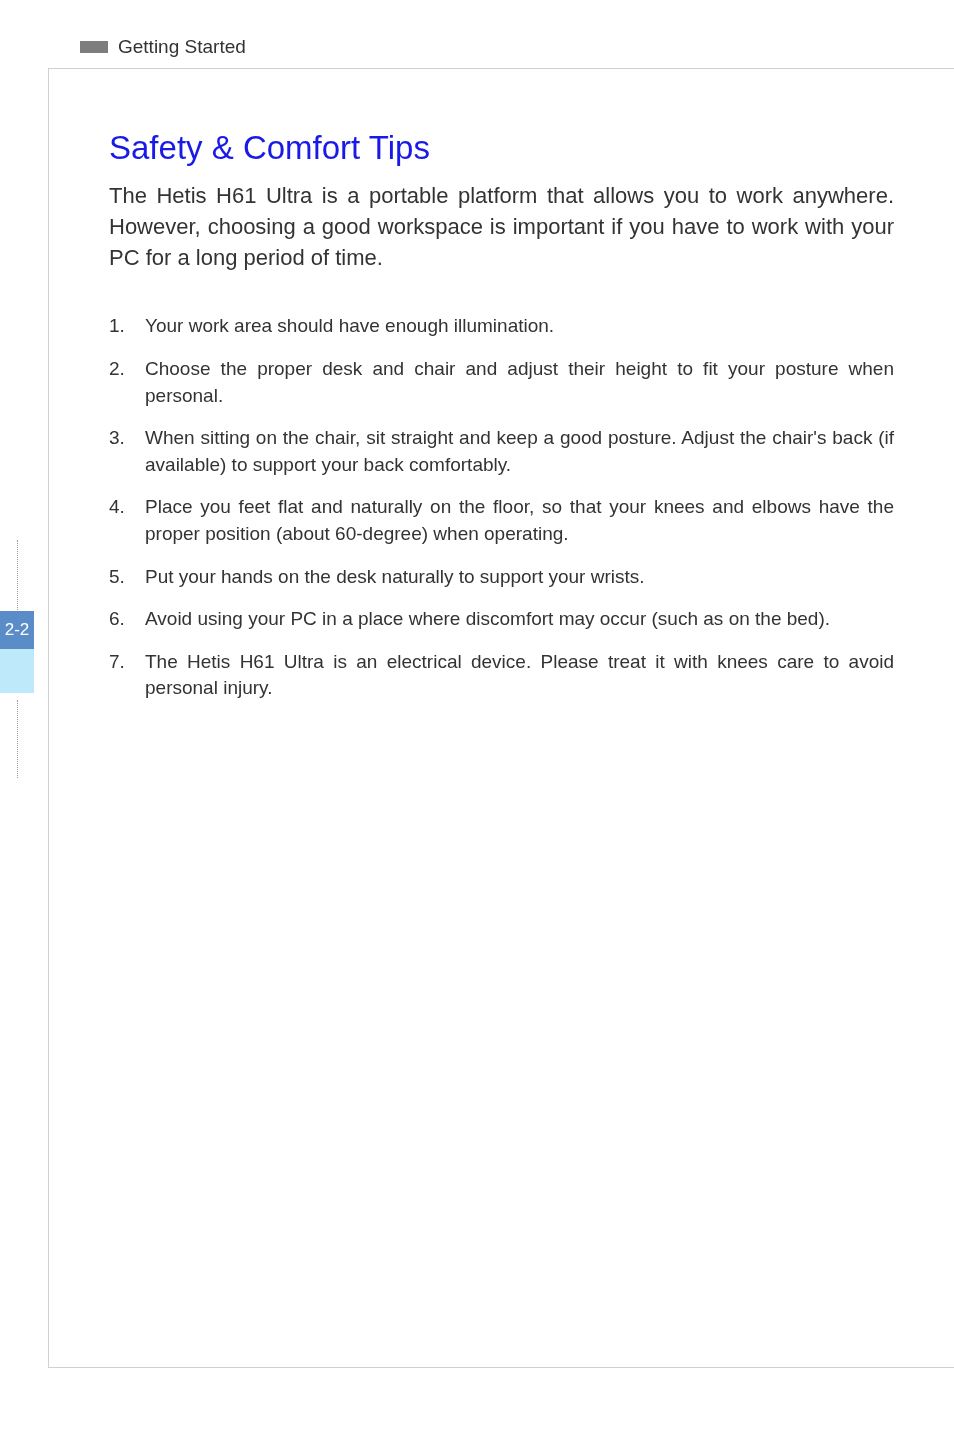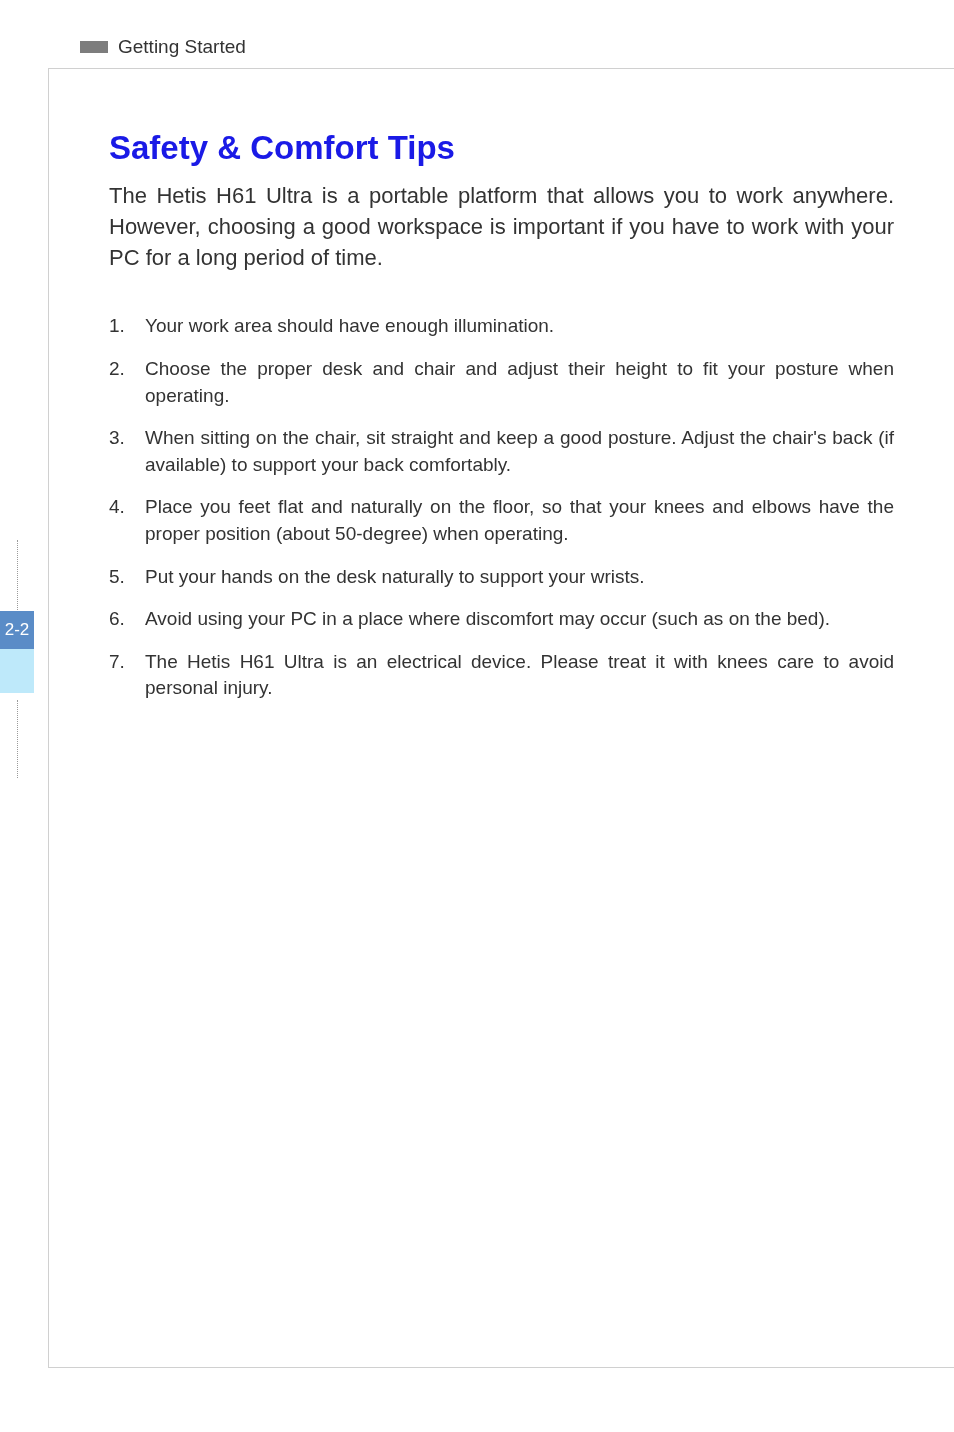--- a/index.html
+++ b/index.html
@@ -38,21 +38,21 @@
     left: 48px;
     width: 906px;
     height: 1300px;
     border: 1px solid #d0d0d0;
     border-right: none;
     padding: 60px 60px 40px 60px;
   }
   
   .title {
     font-size: 33px;
-    font-weight: bold;
+    font-weight: normal;
     color: #1a1ae6;
     font-family: Verdana, Arial, sans-serif;
     margin-bottom: 14px;
   }
   
   .intro {
     font-size: 22px;
     line-height: 1.4;
     color: #333333;
     text-align: justify;
@@ -137,22 +137,22 @@
   <div class="dotted-line-top"></div>
   <div class="page-tab">2-2</div>
   <div class="page-tab-below"></div>
   <div class="dotted-line-bottom"></div>
 
   <div class="content-frame">
     <h1 class="title">Safety &amp; Comfort Tips</h1>
     <p class="intro">The Hetis H61 Ultra is a portable platform that allows you to work anywhere. However, choosing a good workspace is important if you have to work with your PC for a long period of time.</p>
     <ol class="tips-list">
       <li>Your work area should have enough illumination.</li>
-      <li>Choose the proper desk and chair and adjust their height to fit your posture when operating.</li>
+      <li>Choose the proper desk and chair and adjust their height to fit your posture when personal.</li>
       <li>When sitting on the chair, sit straight and keep a good posture. Adjust the chair's back (if available) to support your back comfortably.</li>
-      <li>Place you feet flat and naturally on the floor, so that your knees and elbows have the proper position (about 50-degree) when operating.</li>
+      <li>Place you feet flat and naturally on the floor, so that your knees and elbows have the proper position (about 60-degree) when operating.</li>
       <li>Put your hands on the desk naturally to support your wrists.</li>
       <li>Avoid using your PC in a place where discomfort may occur (such as on the bed).</li>
       <li>The Hetis H61 Ultra is an electrical device. Please treat it with knees care to avoid personal injury.</li>
     </ol>
   </div>
 
 </div>
 
 </body></html>

